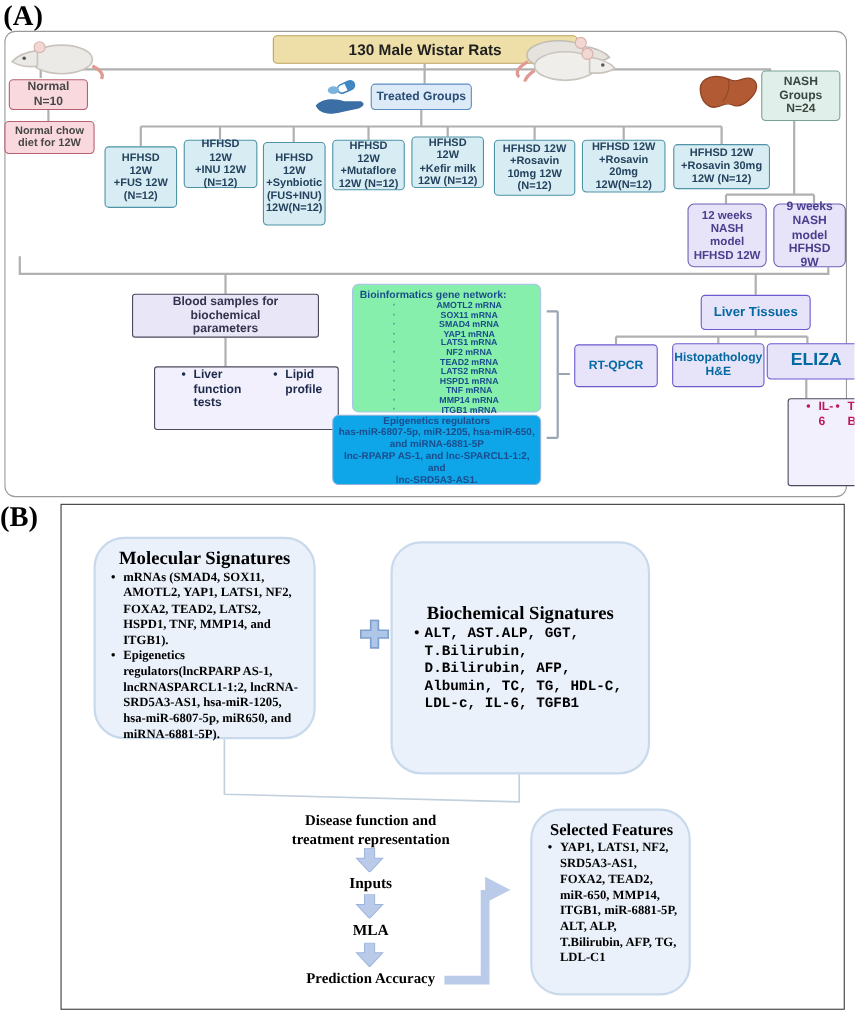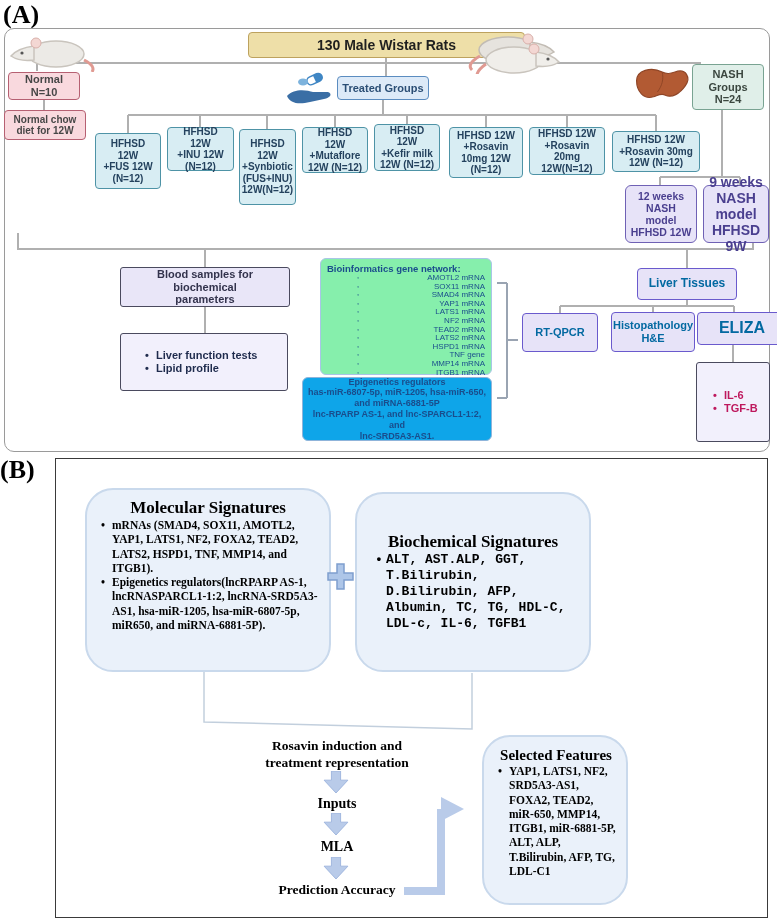--- a/index.html
+++ b/index.html
@@ -16,24 +16,24 @@
   .pink{background:#f9d9de;border:1.5px solid #b66072;color:#474747;}
   .blue{background:#ddeaf8;border:1.5px solid #5b8cc0;color:#2b4e75;}
   .mint{background:#e0efe9;border:1.5px solid #79a392;color:#3a463f;}
   .cyan{background:#d8edf3;border:1.5px solid #4e93a6;color:#24425e;font-size:10px;}
   .lav{background:#e7e3f8;border:1.5px solid #6f61b5;color:#4a3f8f;border-radius:6px;}
   .lav2{background:#e7e3f8;border:1.5px solid #6a5acd;color:#0369a1;}
   .slate{background:#e9e6f8;border:1.5px solid #4a4a5e;color:#33334d;border-radius:3px;text-align:center;}
   .slate-light{background:#f2f0fc;border:1.5px solid #4a4a5e;color:#1f2b4d;border-radius:3px;}
   .bio{background:#86efac;border:1px solid #a9c5e6;color:#1a4d8c;border-radius:6px;}
   .epi{background:#0ea5e9;border:1px solid #8fb4da;color:#1a4d8c;border-radius:6px;font-size:9px;}
-  .bullet-list{display:flex;flex-direction:column;align-items:flex-start;justify-content:center;}
+  .bullet-list{display:flex;flex-direction:row;align-items:flex-start;justify-content:flex-start;margin-left:20px;}
   .bullet-item{position:relative;padding-left:13px;text-align:left;font-weight:bold;}
   .bullet-item::before{content:"\2022";position:absolute;left:2px;}
-  .circ-item{position:relative;padding-left:11px;text-align:right;font-weight:normal;
+  .circ-item{position:relative;padding-left:11px;text-align:center;font-weight:bold;
              font-size:8px;line-height:8.6px;}
   .circ-item::before{content:"\25E6";position:absolute;left:0;font-size:7px;}
   .bbox{background:#eaf1fa;border:2px solid #c9d9ec;border-radius:28px;
         font-family:"Liberation Serif",serif;color:#000;display:flex;flex-direction:column;}
   .bbox-title{font-weight:bold;text-align:center;}
   .bbullet{position:relative;padding-left:15px;text-align:left;font-weight:bold;line-height:1.24;}
   .bbullet::before{content:"\2022";position:absolute;left:4px;}
   .flowtext{font-family:"Liberation Serif",serif;font-weight:bold;color:#000;
             text-align:center;line-height:1.25;}
   svg{display:block;}
@@ -144,21 +144,21 @@
 +Rosavin
 20mg
 12W(N=12)</div>
   <div class="abs box cyan pre" style="left:612px;top:131px;width:88px;height:41px;">HFHSD 12W
 +Rosavin 30mg
 12W (N=12)</div>
 
   <div class="abs box lav pre" style="left:625px;top:185px;width:72px;height:58px;font-size:10.5px;">12 weeks
 NASH model
 HFHSD 12W</div>
-  <div class="abs box lav pre" style="left:703px;top:185px;width:66px;height:58px;font-size:14px;">9 weeks
+  <div class="abs box lav pre" style="left:703px;top:185px;width:66px;height:58px;font-size:11px;">9 weeks
 NASH model
 HFHSD 9W</div>
 
   <div class="abs box slate pre" style="left:120px;top:267px;width:170px;height:40px;font-size:11px;">Blood samples for biochemical
 parameters</div>
   <div class="abs box slate-light bullet-list" style="left:120px;top:333px;width:168px;height:58px;padding-left:22px;">
     <div class="bullet-item" style="font-size:11px;">Liver function tests</div>
     <div class="bullet-item" style="font-size:11px;">Lipid profile</div>
   </div>
 
@@ -167,21 +167,21 @@
     <div style="margin-left:30px;">
       <div class="circ-item">AMOTL2 mRNA</div>
       <div class="circ-item">SOX11 mRNA</div>
       <div class="circ-item">SMAD4 mRNA</div>
       <div class="circ-item">YAP1 mRNA</div>
       <div class="circ-item">LATS1 mRNA</div>
       <div class="circ-item">NF2 mRNA</div>
       <div class="circ-item">TEAD2 mRNA</div>
       <div class="circ-item">LATS2 mRNA</div>
       <div class="circ-item">HSPD1 mRNA</div>
-      <div class="circ-item">TNF gene</div>
+      <div class="circ-item">TNF mRNA</div>
       <div class="circ-item">MMP14 mRNA</div>
       <div class="circ-item">ITGB1 mRNA</div>
     </div>
   </div>
 
   <div class="abs box epi pre" style="left:302px;top:377px;width:190px;height:64px;line-height:1.2;">Epigenetics regulators
 has-miR-6807-5p, miR-1205, hsa-miR-650,
 and miRNA-6881-5P
 lnc-RPARP AS-1, and lnc-SPARCL1-1:2, and
 lnc-SRD5A3-AS1.</div>
@@ -192,36 +192,36 @@
 H&amp;E</div>
   <div class="abs box lav2" style="left:697px;top:312px;width:90px;height:33px;font-size:16px;text-align:right;">ELIZA</div>
   <div class="abs box slate-light bullet-list" style="left:696px;top:362px;width:74px;height:80px;padding-left:14px;color:#be185d;">
     <div class="bullet-item" style="font-size:11px;">IL-6</div>
     <div class="bullet-item" style="font-size:11px;">TGF-B</div>
   </div>
 
   <div class="abs panel-label" style="left:0px;top:455px;">(B)</div>
   <div class="abs panelB-border" style="left:55px;top:458px;width:713px;height:460px;"></div>
 
-  <div class="abs bbox" style="left:85px;top:488px;width:246px;height:184px;padding:8px 10px 6px 10px;">
+  <div class="abs bbox" style="left:85px;top:488px;width:202px;height:184px;padding:8px 10px 6px 10px;">
     <div class="bbox-title" style="font-size:17px;">Molecular Signatures</div>
     <div class="bbullet" style="font-size:11.5px;">mRNAs (SMAD4, SOX11, AMOTL2, YAP1, LATS1, NF2, FOXA2, TEAD2, LATS2, HSPD1, TNF, MMP14, and ITGB1).</div>
     <div class="bbullet" style="font-size:11.5px;">Epigenetics regulators(lncRPARP AS-1, lncRNASPARCL1-1:2, lncRNA-SRD5A3-AS1, hsa-miR-1205, hsa-miR-6807-5p, miR650, and miRNA-6881-5P).</div>
   </div>
 
   <svg class="abs" style="left:327px;top:563px;" width="27" height="27" viewBox="0 0 27 27">
     <path d="M10 1 h7 v9 h9 v7 h-9 v9 h-7 v-9 h-9 v-7 h9 Z" fill="#aec6e8" stroke="#7f9fce" stroke-width="1.5"></path>
   </svg>
 
-  <div class="abs bbox" style="left:355px;top:492px;width:236px;height:180px;padding:10px 14px;justify-content:center;">
+  <div class="abs bbox" style="left:355px;top:492px;width:236px;height:212px;padding:10px 14px;justify-content:center;">
     <div class="bbox-title" style="font-size:17px;">Biochemical Signatures</div>
     <div class="bbullet" style="font-size:13px;font-family:Liberation Mono, monospace;">ALT, AST.ALP, GGT, T.Bilirubin, D.Bilirubin, AFP, Albumin, TC, TG, HDL-C, LDL-c, IL-6, TGFB1</div>
   </div>
 
-  <div class="abs flowtext pre" style="left:217px;top:738px;width:240px;font-size:13.5px;">Rosavin induction and
+  <div class="abs flowtext pre" style="left:217px;top:738px;width:240px;font-size:13.5px;">Disease function and
 treatment representation</div>
   <svg class="abs" style="left:322px;top:771px;" width="28" height="22" viewBox="0 0 30 24">
     <polygon points="10,0 20,0 20,10 28,10 15,24 2,10 10,10" fill="#b9cbe9" stroke="#9db4dd"></polygon>
   </svg>
   <div class="abs flowtext" style="left:237px;top:795px;width:200px;font-size:14px;">Inputs</div>
   <svg class="abs" style="left:322px;top:813px;" width="28" height="22" viewBox="0 0 30 24">
     <polygon points="10,0 20,0 20,10 28,10 15,24 2,10 10,10" fill="#b9cbe9" stroke="#9db4dd"></polygon>
   </svg>
   <div class="abs flowtext" style="left:237px;top:838px;width:200px;font-size:14px;">MLA</div>
   <svg class="abs" style="left:322px;top:857px;" width="28" height="22" viewBox="0 0 30 24">

